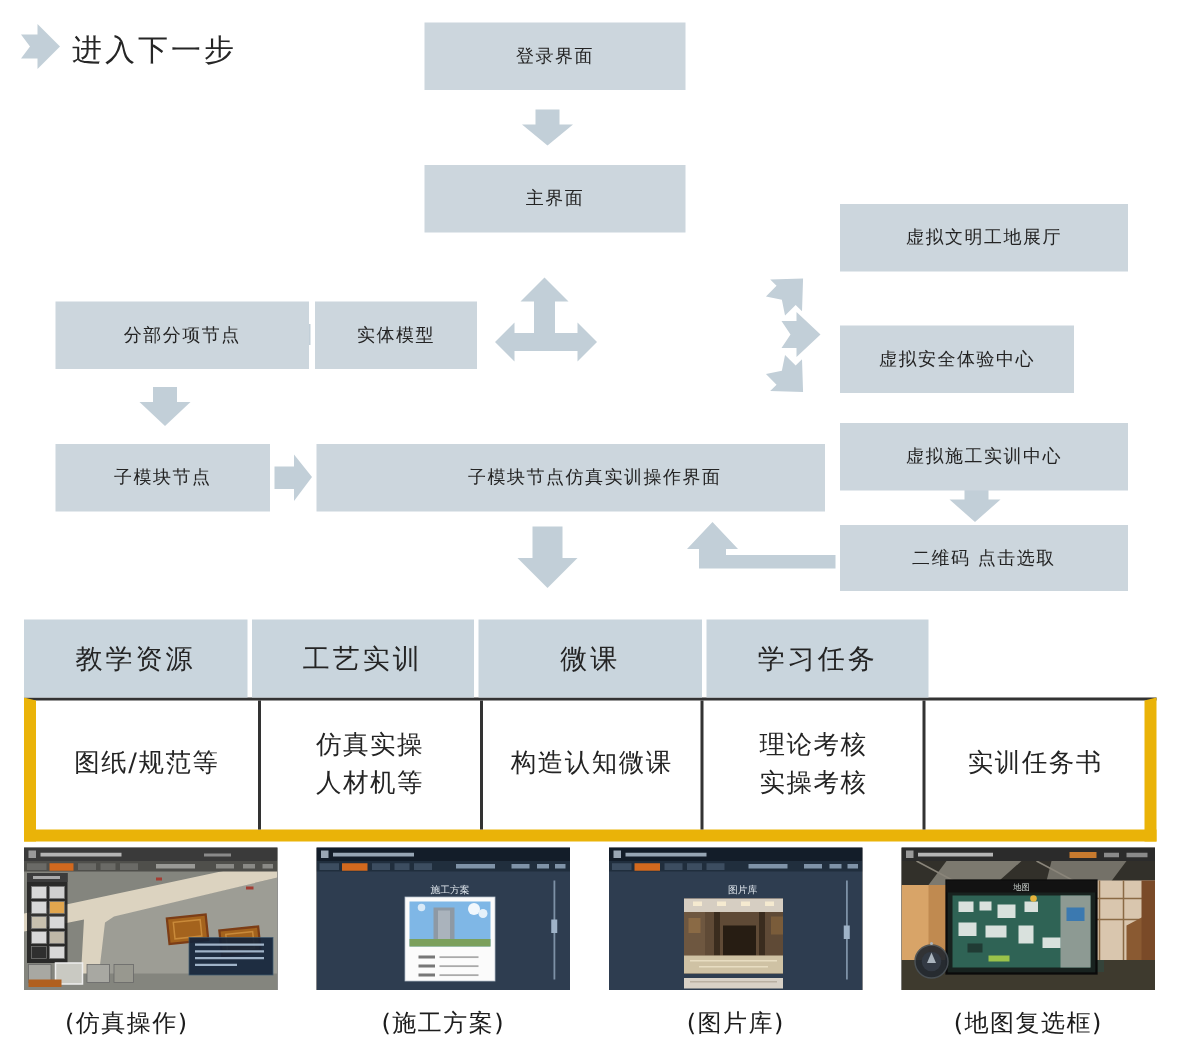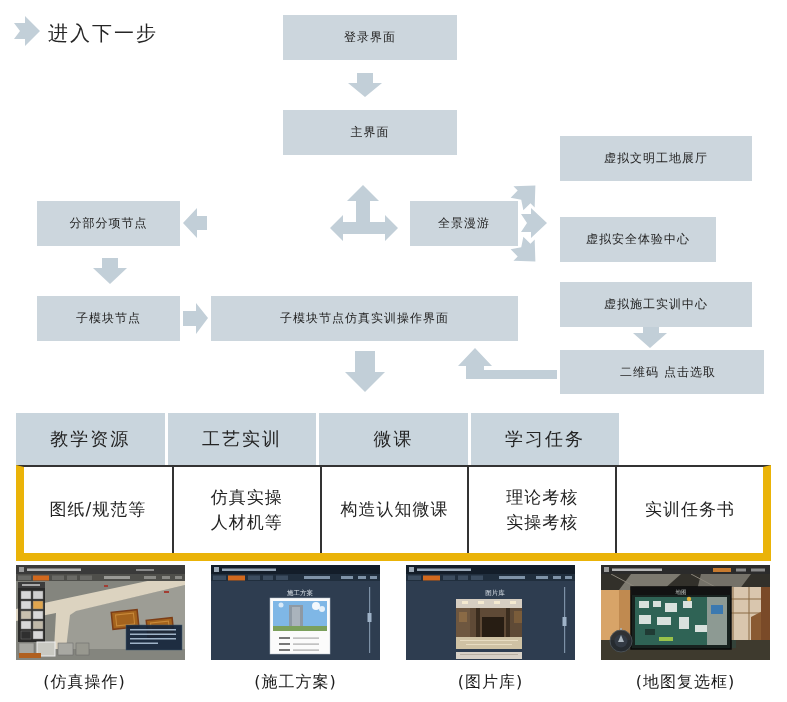--- a/index.html
+++ b/index.html
@@ -59,28 +59,28 @@
     <polygon points="183,311 196,311 196,303 208,318 196,334 196,326 183,326"></polygon>
     <polygon points="643,320 659,320 659,333 667,333 650,348 633,333 643,333"></polygon>
     <polygon points="475,348 492,366 484,366 484,370 557,370 557,379 466,379 466,366 458,366"></polygon>
     <polygon points="355,351 375,351 375,372 385,372 365,392 345,372 355,372"></polygon>
   </svg>
 
   <div class="legend-label">进入下一步</div>
 
   <div class="node" style="left:283px;top:15px;width:174px;height:45px;">登录界面</div>
   <div class="node" style="left:283px;top:110px;width:174px;height:45px;">主界面</div>
-  <div class="node" style="left:37px;top:201px;width:143px;height:45px;">分部分项节点</div>
-  <div class="node" style="left:410px;top:201px;width:108px;height:45px;">全景漫游</div>
+  <div class="node" style="left:37px;top:201px;width:169px;height:45px;">分部分项节点</div>
+  <div class="node" style="left:210px;top:201px;width:108px;height:45px;">实体模型</div>
   <div class="node" style="left:560px;top:136px;width:192px;height:45px;">虚拟文明工地展厅</div>
   <div class="node" style="left:560px;top:217px;width:156px;height:45px;">虚拟安全体验中心</div>
   <div class="node" style="left:560px;top:282px;width:192px;height:45px;">虚拟施工实训中心</div>
   <div class="node" style="left:37px;top:296px;width:143px;height:45px;">子模块节点</div>
-  <div class="node" style="left:211px;top:296px;width:307px;height:45px;">子模块节点仿真实训操作界面</div>
-  <div class="node" style="left:560px;top:350px;width:192px;height:44px;padding-left:12px;">二维码 点击选取</div>
+  <div class="node" style="left:211px;top:296px;width:307px;height:45px;padding-left:32px;">子模块节点仿真实训操作界面</div>
+  <div class="node" style="left:560px;top:350px;width:192px;height:44px;">二维码 点击选取</div>
 
   <div class="res-table">
     <div class="t-head">
       <div class="th">教学资源</div>
       <div class="th">工艺实训</div>
       <div class="th">微课</div>
       <div class="th">学习任务</div>
     </div>
     <div class="t-body">
       <div class="td">图纸/规范等</div>

